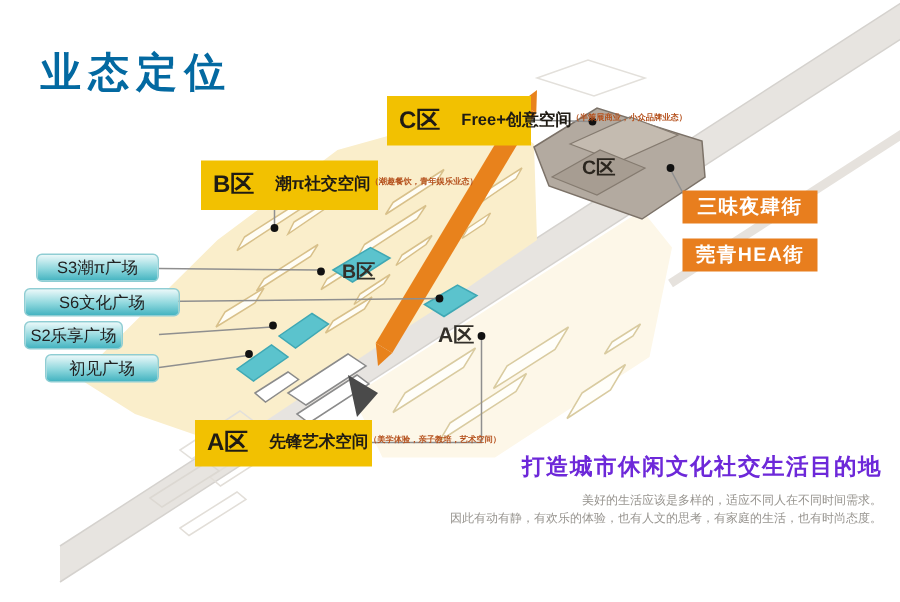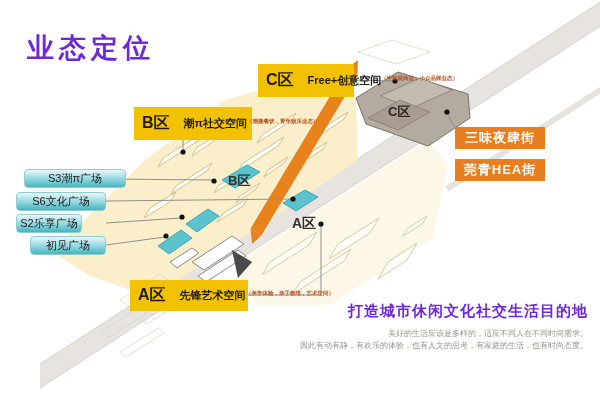--- a/index.html
+++ b/index.html
@@ -1,21 +1,21 @@
 <!DOCTYPE html>
 <html><head>
 <meta charset="utf-8">
 <style>
   html,body{margin:0;padding:0;background:#ffffff;}
   #stage{position:relative;width:600px;height:401px;background:#ffffff;overflow:hidden;
          font-family:"Liberation Sans","DejaVu Sans",sans-serif;}
   #map-svg{position:absolute;left:0;top:0;}
 
   .title{position:absolute;left:27px;top:30px;font-size:27px;font-weight:bold;
-         letter-spacing:5px;color:#6d28d9;}
+         letter-spacing:5px;color:#0369a1;}
 
   
   .zlabel{position:absolute;background:#F2C101;display:flex;align-items:center;gap:7px;
           padding:0 8px;box-sizing:border-box;height:33px;}
   .zlabel .zone{font-size:16px;font-weight:bold;color:#1F1B14;white-space:nowrap;}
   .zlabel .vdiv{width:2px;height:18px;background:#1F1B14;}
   .zlabel .txt{display:flex;flex-direction:row;justify-content:center;}
   .zlabel .main{font-size:11px;font-weight:bold;color:#1F1B14;line-height:13px;white-space:nowrap;}
   .zlabel .sub{font-size:10px;font-weight:bold;color:#B5511D;white-space:nowrap;
                transform:scale(0.55);transform-origin:0 50%;height:9px;line-height:9px;}
@@ -157,22 +157,22 @@
 
   <div class="zlabel" style="left:130px;top:280px;width:118px;height:31px;">
     <span class="zone">A区</span>
     <span class="vdiv"></span>
     <span class="txt">
       <span class="main">先锋艺术空间</span>
       <span class="sub">（美学体验，亲子教培，艺术空间）</span>
     </span>
   </div>
 
-  <div class="pill" style="left:24px;top:169px;width:102px;">S3潮π广场</div>
-  <div class="pill" style="left:16px;top:192px;width:90px;">S6文化广场</div>
+  <div class="pill" style="left:24px;top:169px;width:82px;">S3潮π广场</div>
+  <div class="pill" style="left:16px;top:192px;width:104px;">S6文化广场</div>
   <div class="pill" style="left:16px;top:214px;width:66px;">S2乐享广场</div>
   <div class="pill" style="left:30px;top:236px;width:76px;">初见广场</div>
 
   <div class="street" style="left:455px;top:127px;">三味夜肆街</div>
   <div class="street" style="left:455px;top:159px;">莞青HEA街</div>
 
 
   <div class="footer">
     <div class="head">打造城市休闲文化社交生活目的地</div>
     <div class="p">美好的生活应该是多样的，适应不同人在不同时间需求。</div>

